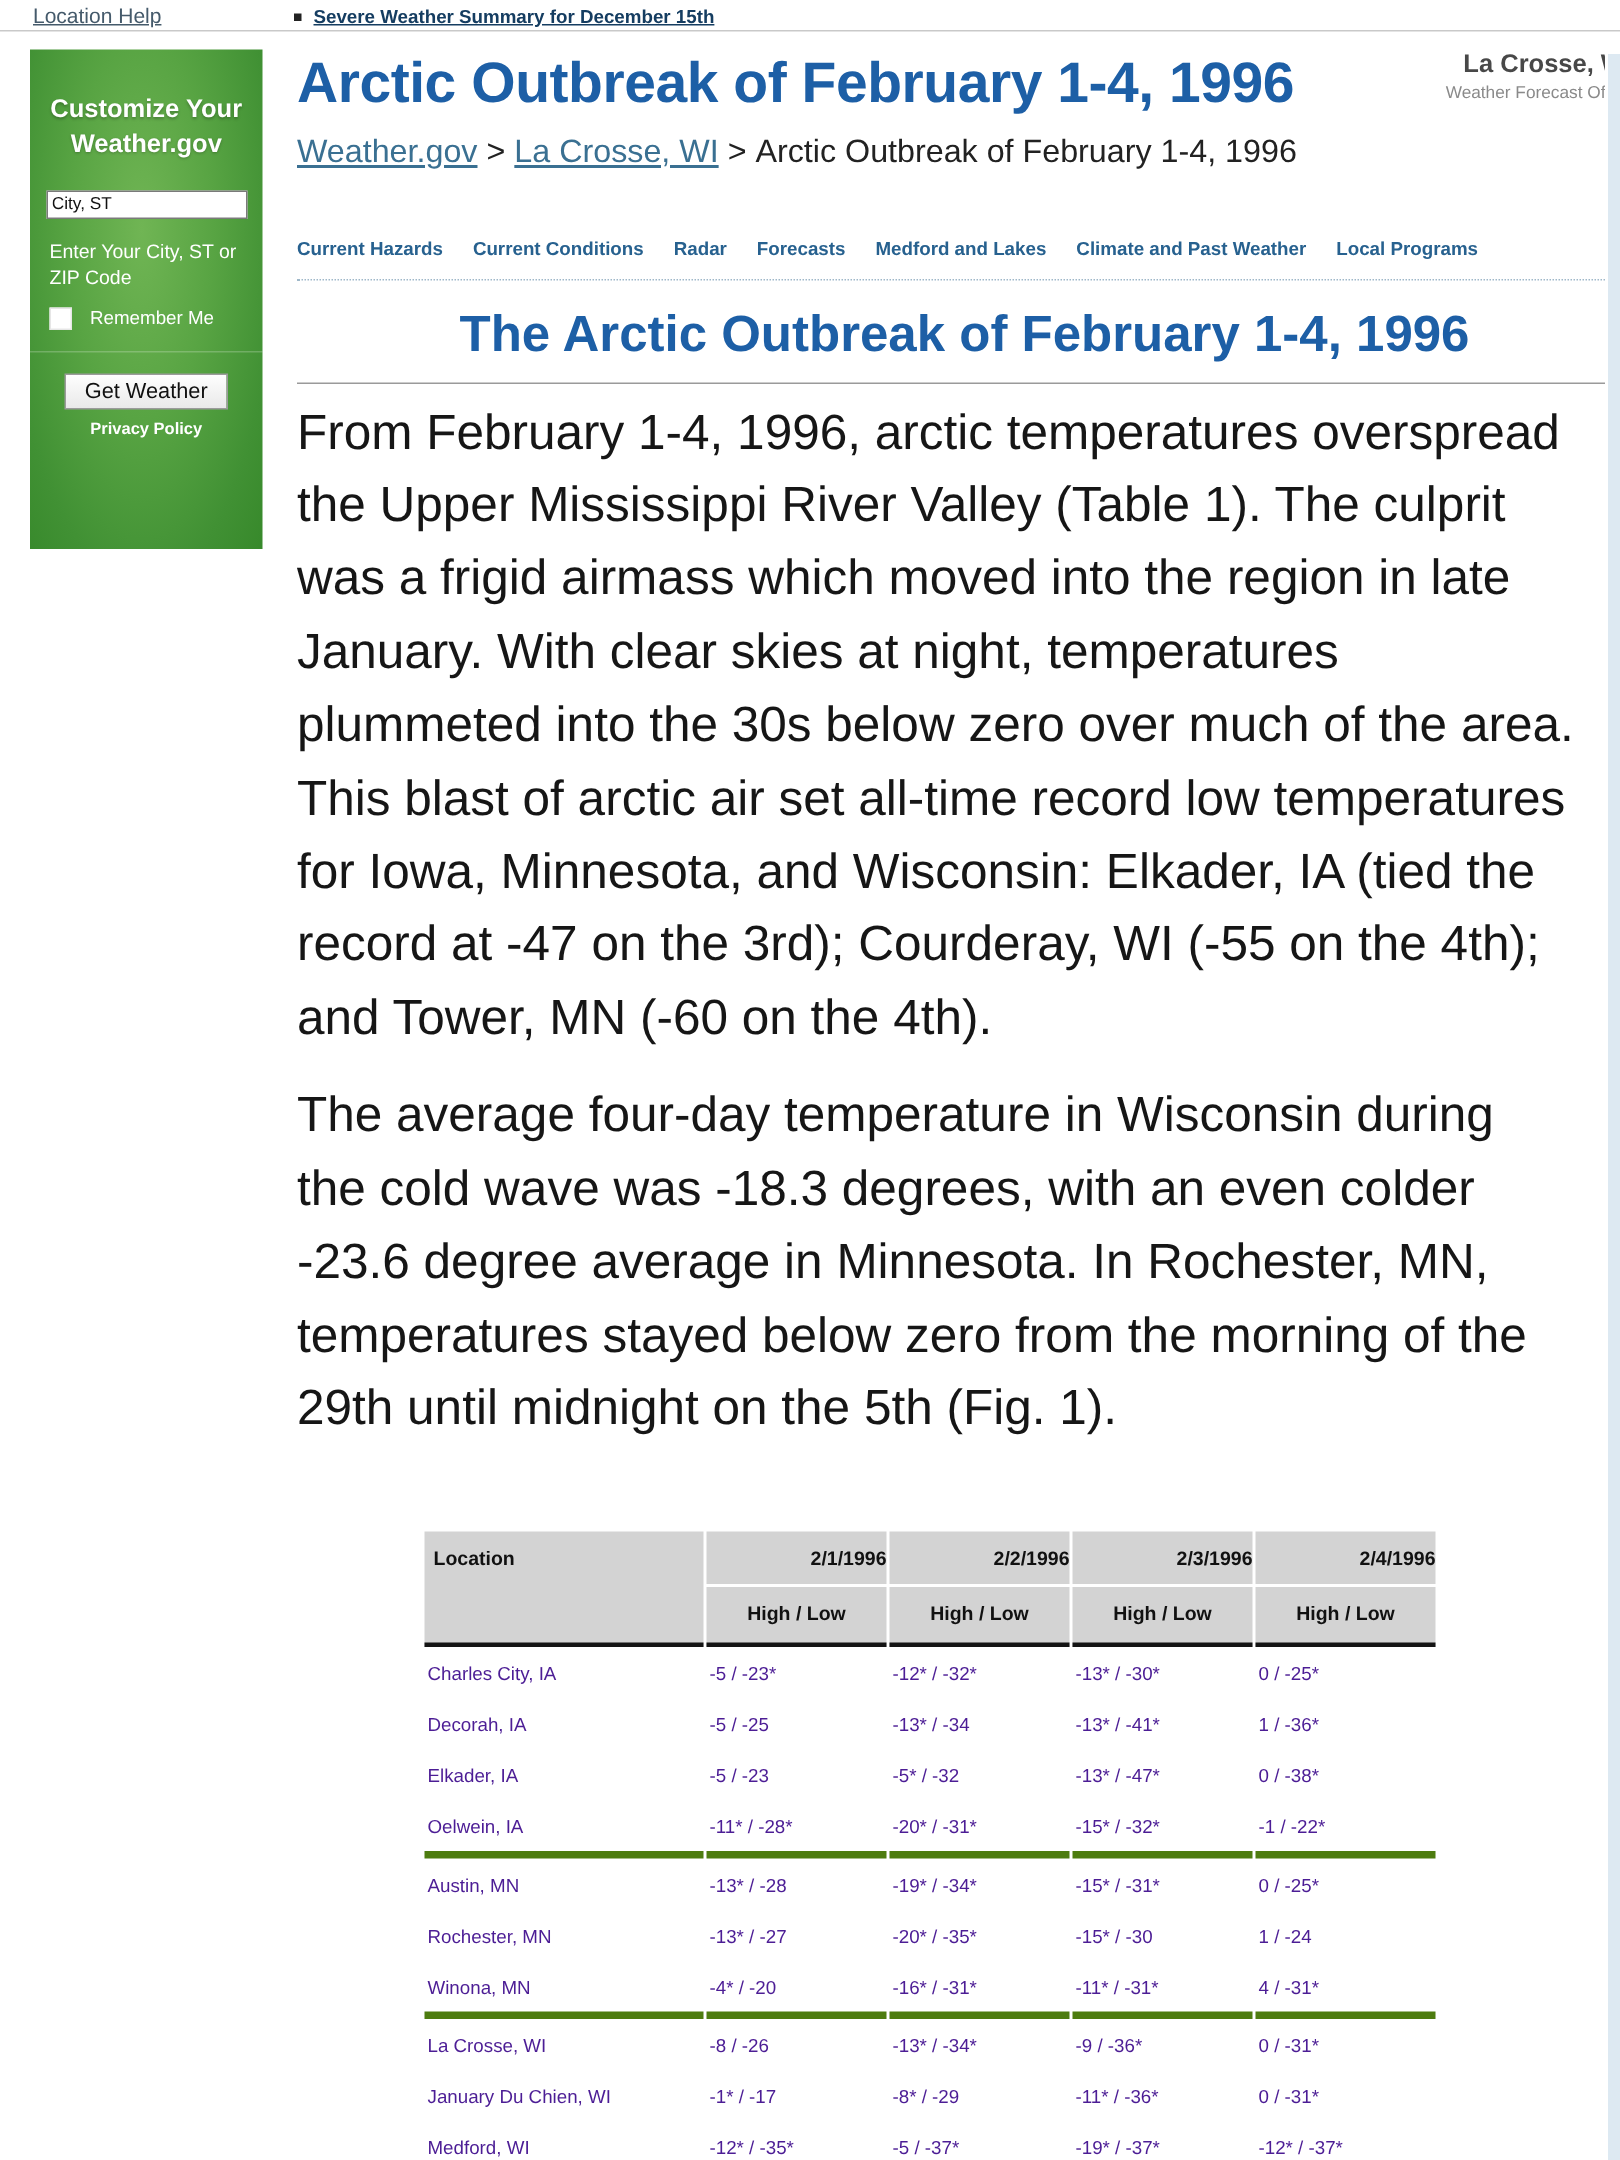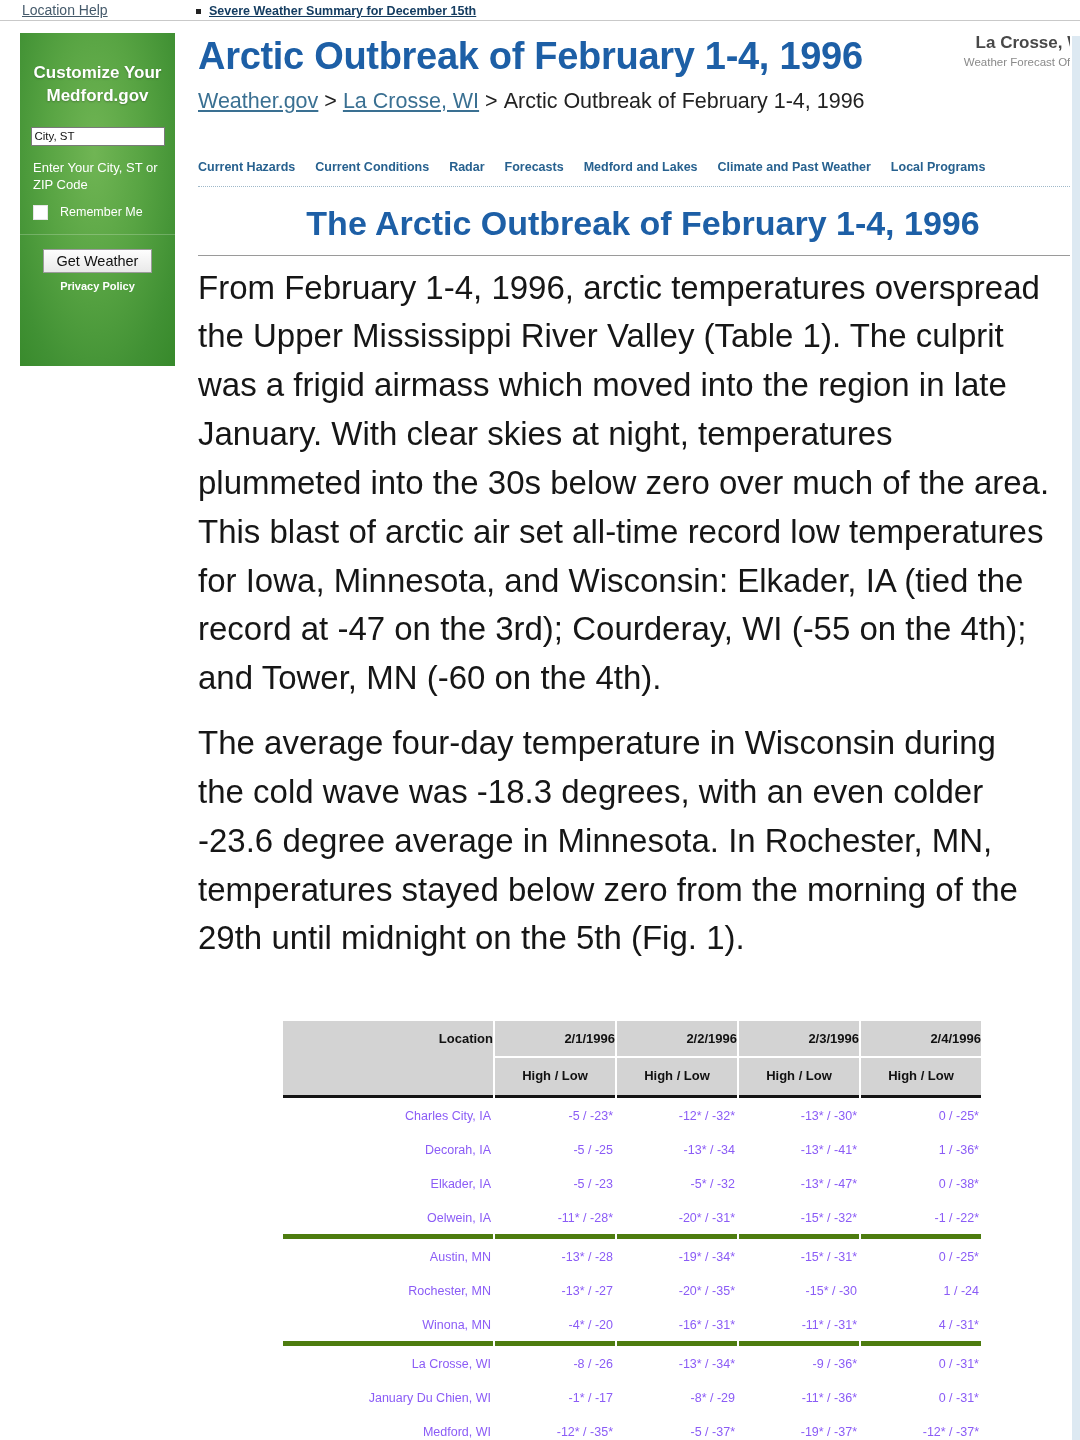--- a/index.html
+++ b/index.html
@@ -61,25 +61,25 @@
                     font-weight: bold; }
   .heading-rule { border: none; border-top: 1px solid #9a9a9a; margin: 12px 0 8px; }
 
   .body-text { font-size: 33px; line-height: 1.48; color: #161616; margin-top: 7px; width: 852px; }
   .body-text + .body-text { margin-top: 16px; }
 
   
   .table-wrap { margin: 56px 0 0 83px; }
   table.temps { border-collapse: separate; border-spacing: 2px; }
   table.temps th { background: #d3d3d3; font-size: 13px; color: #111; font-weight: bold; }
-  th.loc-h { width: 210px; text-align: right; vertical-align: top; padding: 10px 0 0 20px;
+  th.loc-h { width: 186px; text-align: left; vertical-align: top; padding: 10px 0 0 6px;
              border-bottom: 3px solid #141414; }
   th.date-h { width: 120px; text-align: right; padding: 10px 0; }
   th.sub-h { text-align: center; padding: 10px 0 12px; border-bottom: 3px solid #141414; }
-  table.temps td { font-size: 12.5px; color: #8b5cf6; text-align: right; padding: 9px 2px; }
+  table.temps td { font-size: 12.5px; color: #4c1d95; text-align: left; padding: 9px 2px; }
   td.loc { text-align: left; padding-left: 5px; color: #222; }
   tr.group-end td { border-bottom: 5px solid #4d7c0f; }
 
   .caption { margin: 56px auto 0; width: 880px; text-align: center; font-size: 25.5px;
              line-height: 1.35; color: #141414; margin-left: 10px; }
   .caption b { font-weight: bold; }
 </style>
 </head>
 <body>
 
@@ -88,21 +88,21 @@
   <span class="severe-link">
     <span class="severe-bullet"></span>
     <span class="severe-text">Severe Weather Summary for December 15th</span>
   </span>
 </div>
 
 <div class="page">
 
   <aside class="sidebar">
     <div class="green-box">
-      <div class="green-title">Customize Your Medford.gov</div>
+      <div class="green-title">Customize Your Weather.gov</div>
       <input class="city-input" type="text" value="City, ST" style="">
       <div class="helper">Enter Your City, ST or ZIP Code</div>
       <div class="remember-row">
         <span class="checkbox"></span>
         <span class="remember-label">Remember Me</span>
       </div>
       <div class="lower-sec">
         <button class="get-weather">Get Weather</button>
         <div class="privacy">Privacy Policy</div>
       </div>

